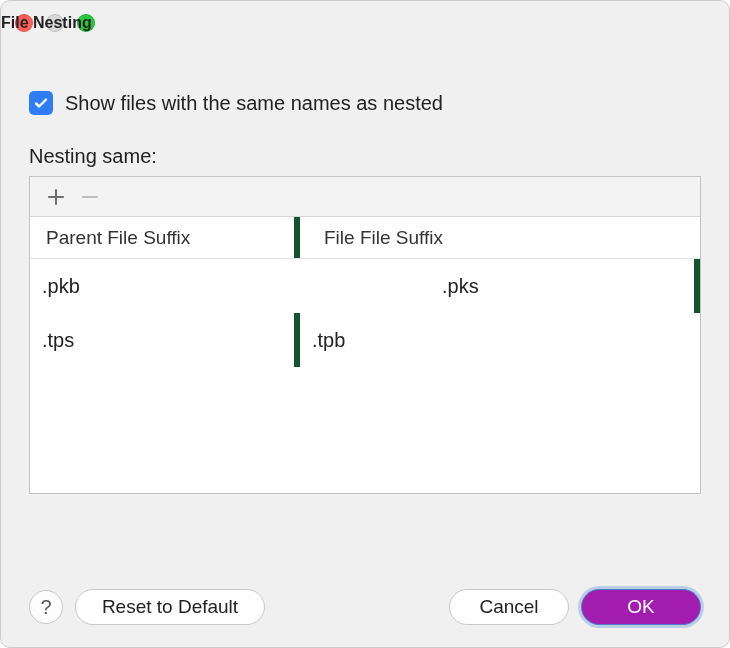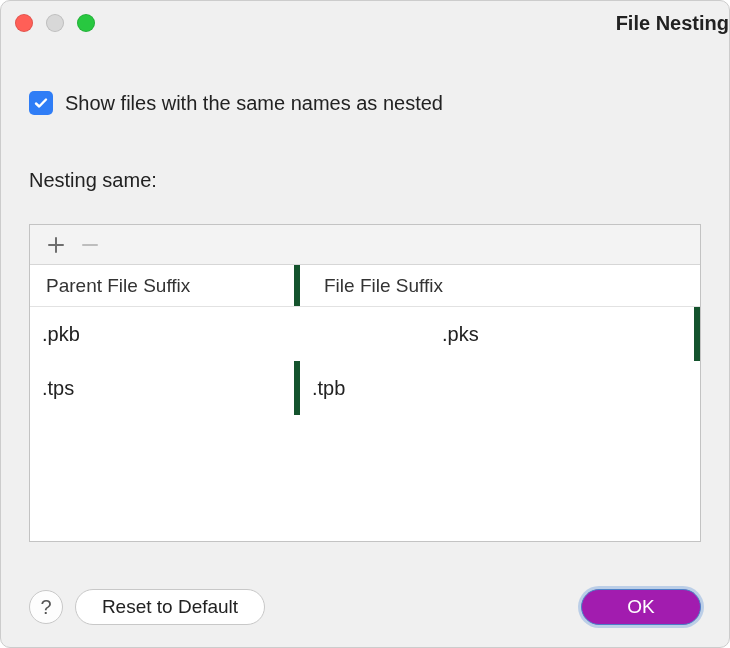--- a/index.html
+++ b/index.html
@@ -42,31 +42,30 @@
     height: 18px;
     border-radius: 50%;
     box-shadow: inset 0 0 0 1px rgba(0,0,0,0.12);
   }
   .tl-close { background: #ff5f57; }
   .tl-min { background: #d8d8d8; }
   .tl-max { background: #28c840; }
   .title {
     position: absolute;
     left: 0; right: 0;
-    text-align: right;
+    text-align: left;
     font-weight: 600;
-    font-size: 20px;
+    font-size: 16px;
     color: #222;
   }
   .content {
     padding: 22px 28px 0 28px;
     flex: 1;
     display: flex;
     flex-direction: column;
-    gap: 24px;
   }
   .checkbox-row {
     display: flex;
     align-items: center;
     gap: 12px;
     padding-top: 24px;
     padding-bottom: 30px;
   }
   .checkbox {
     width: 24px;
@@ -240,16 +239,17 @@
         </div>
       </div>
     </div>
 
   </div>
 
   <div class="footer">
     <div class="help-btn">?</div>
     <div class="btn btn-reset">Reset to Default</div>
     <div class="spacer"></div>
+    <div class="btn btn-cancel">Cancel</div>
     <div class="btn btn-primary">OK</div>
   </div>
 
 </div>
 
 </body></html>

